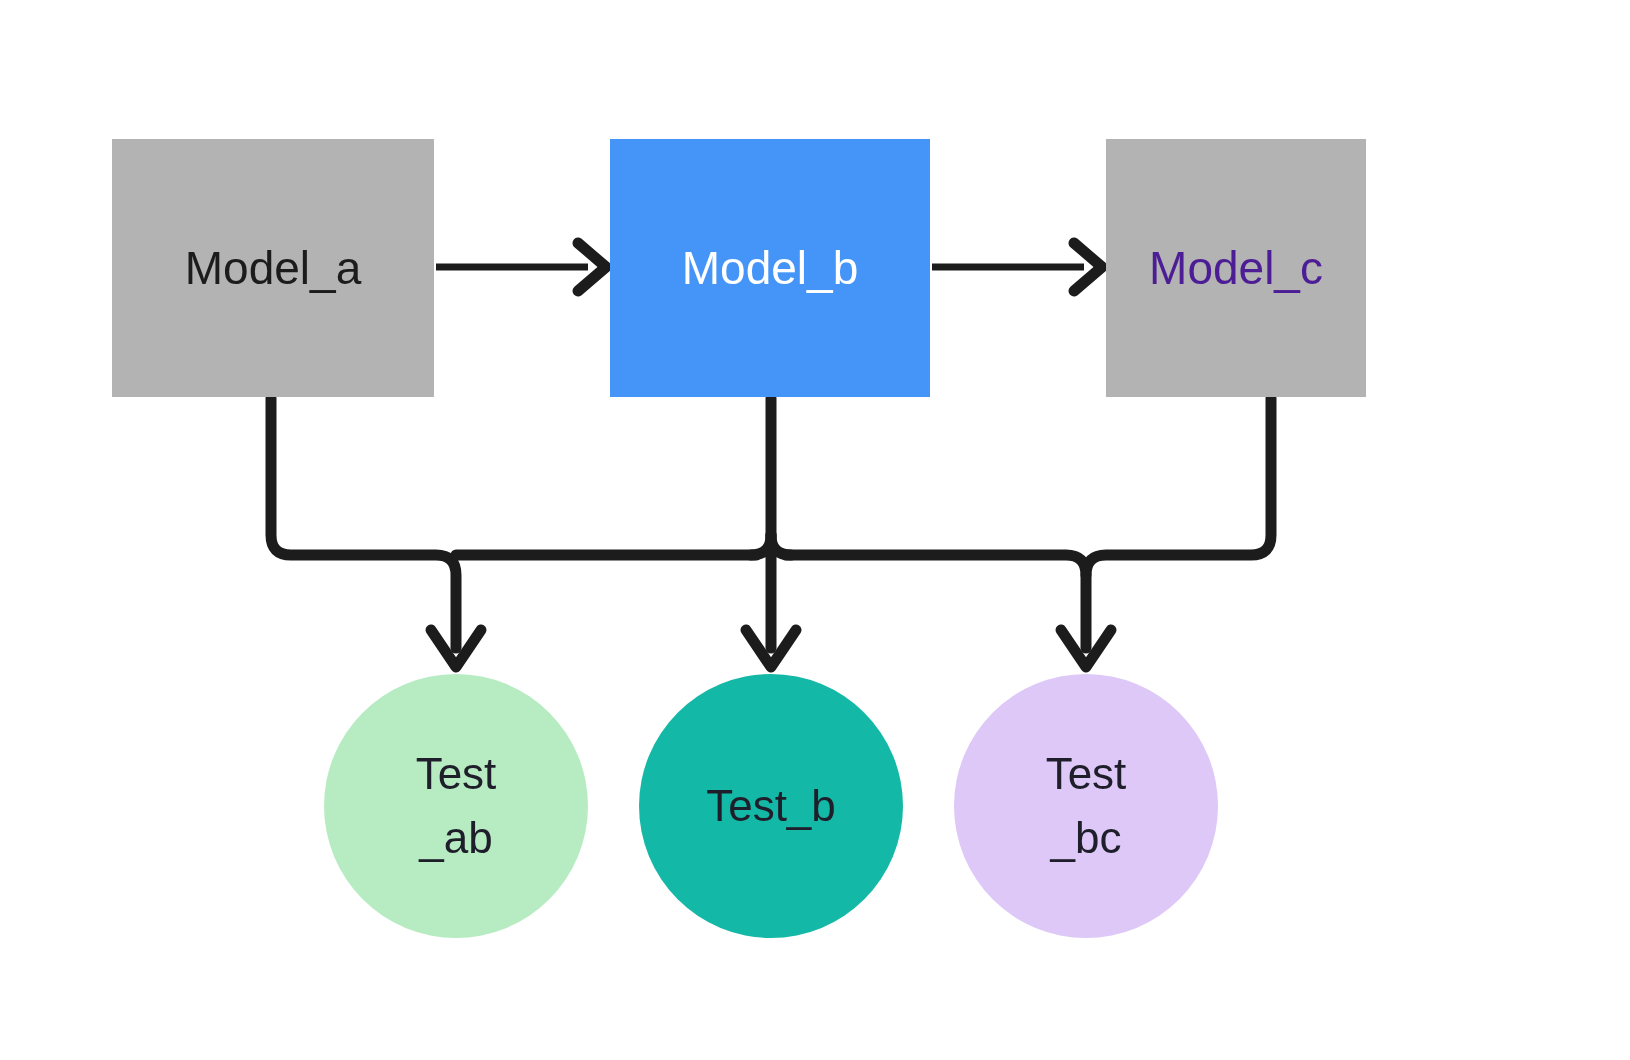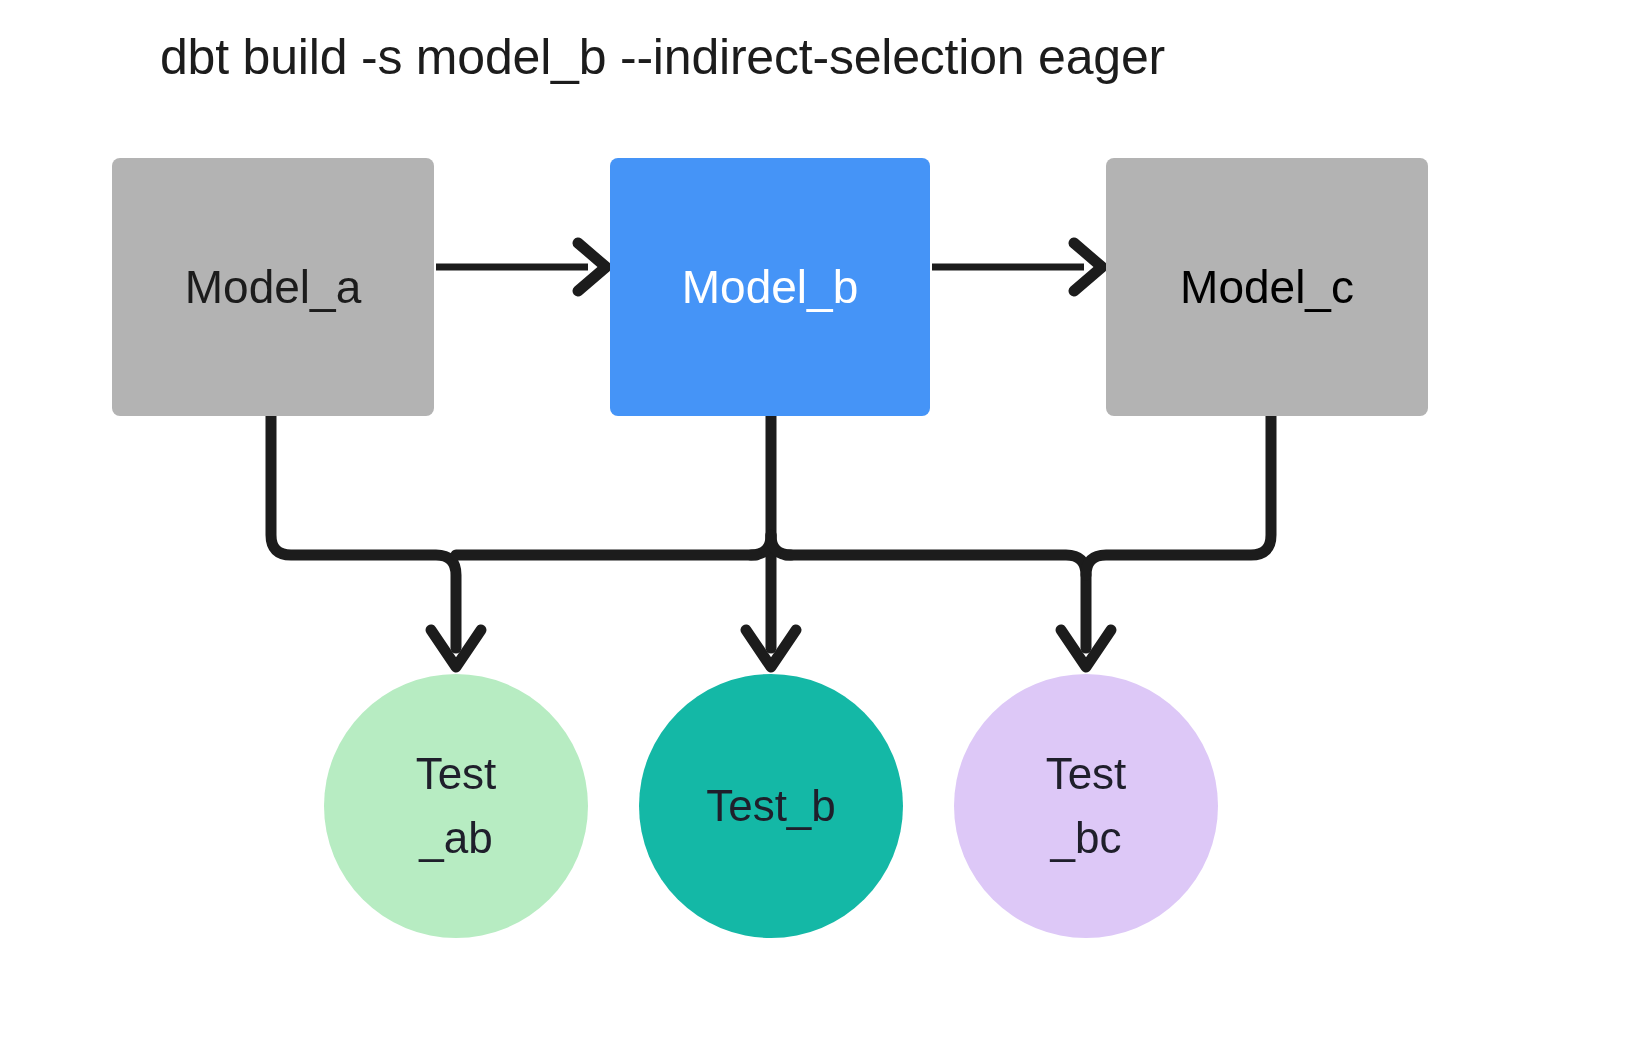--- a/index.html
+++ b/index.html
@@ -29,27 +29,26 @@
     position: absolute;
     left: 160px;
     top: 28px;
     font-size: 50px;
     color: #1c1c1c;
     white-space: nowrap;
     letter-spacing: -0.2px;
   }
   .node-box {
     position: absolute;
-    border-radius: 8px;
+    border-radius: 0;
     display: flex;
     align-items: center;
     justify-content: center;
     font-size: 46px;
     box-sizing: border-box;
-    margin-top: 19px;
   }
   .node-circle {
     position: absolute;
     border-radius: 50%;
     display: flex;
     flex-direction: column;
     align-items: center;
     justify-content: center;
     font-size: 44px;
     color: #1f1f2b;
@@ -57,21 +56,20 @@
     box-sizing: border-box;
   }
   .node-circle .l1,
   .node-circle .l2 { display: block; }
 </style>
 </head>
 <body>
 
 <div id="canvas">
 
-  <div class="title">dbt build -s model_b --indirect-selection eager</div>
 
   <svg id="edges" viewBox="0 0 1630 1060" xmlns="http://www.w3.org/2000/svg">
 
     <g>
       <path d="M 436 267 L 588 267" stroke="#1c1c1c" stroke-width="7" fill="none"></path>
       <path d="M 578 243 L 606 267 L 578 291" stroke="#1c1c1c" stroke-width="11" fill="none" stroke-linecap="round" stroke-linejoin="round"></path>
     </g>
 
     <g>
       <path d="M 932 267 L 1084 267" stroke="#1c1c1c" stroke-width="7" fill="none"></path>
@@ -106,21 +104,21 @@
   </svg>
 
   <div class="node-box" style="left:112px; top:139px; width:322px; height:258px; background:#b3b3b3; color:#1c1c1c;">
     <span>Model_a</span>
   </div>
 
   <div class="node-box" style="left:610px; top:139px; width:320px; height:258px; background:#4594f7; color:#ffffff;">
     <span>Model_b</span>
   </div>
 
-  <div class="node-box" style="left:1106px; top:139px; width:322px; height:258px; background:#b3b3b3; color:#000000;">
+  <div class="node-box" style="left:1106px; top:139px; width:260px; height:258px; background:#b3b3b3; color:#4c1d95;">
     <span>Model_c</span>
   </div>
 
   <div class="node-circle" style="left:324px; top:674px; width:264px; height:264px; background:#b7ecc2;">
     <span class="l1">Test</span>
     <span class="l2">_ab</span>
   </div>
 
   <div class="node-circle single" style="left:639px; top:674px; width:264px; height:264px; background:#14b8a6;">
     <span class="l1">Test_b</span>

